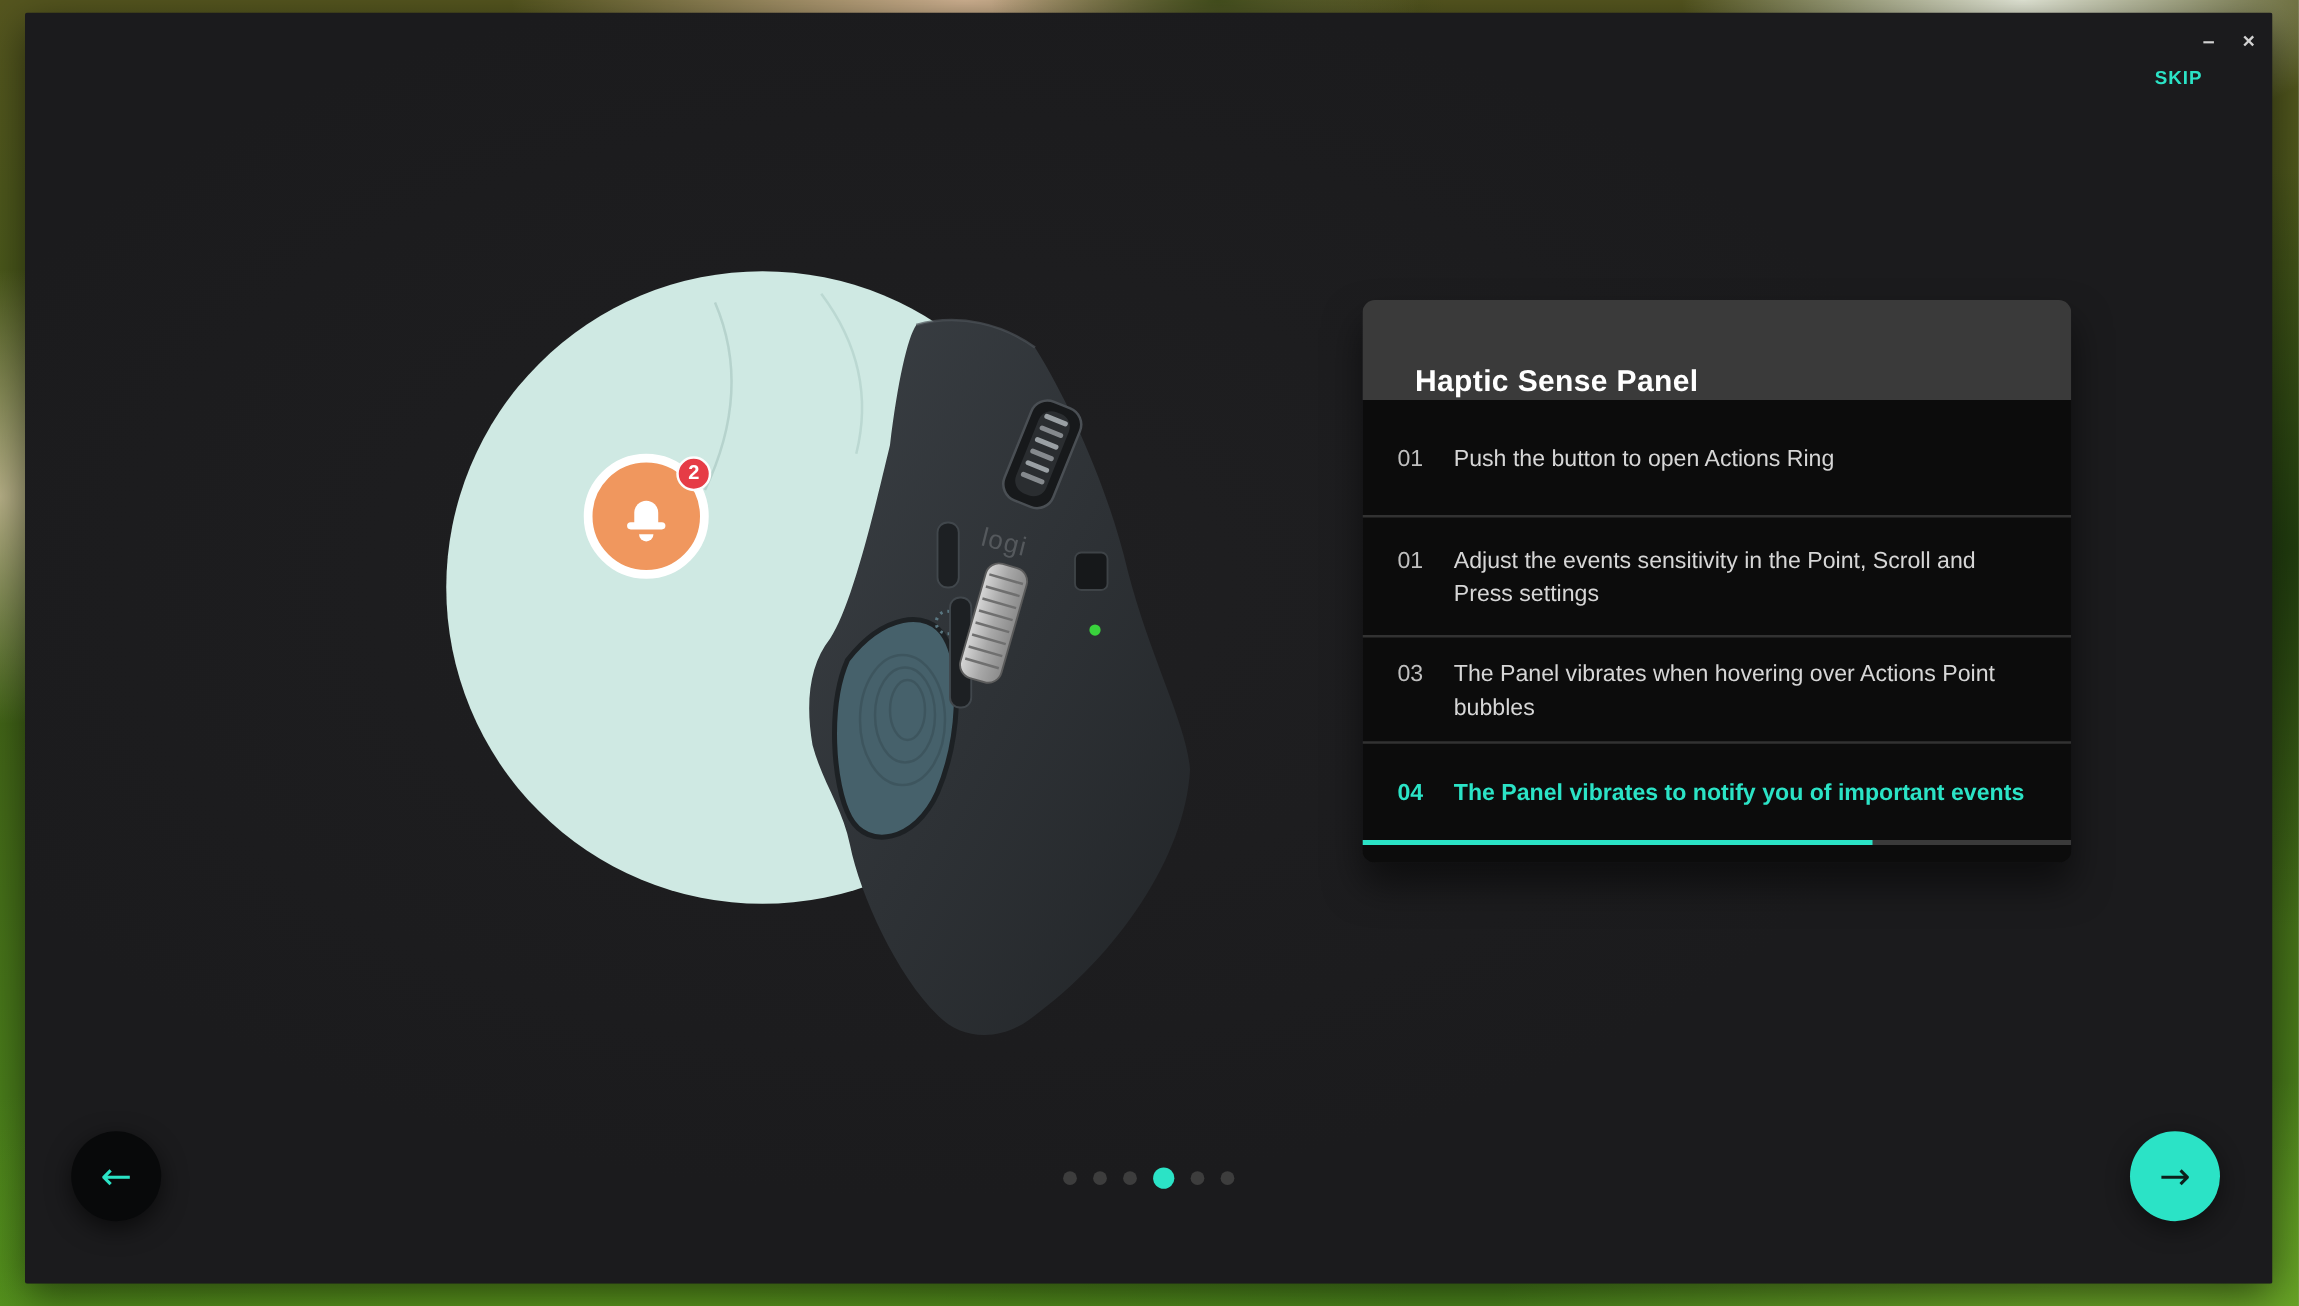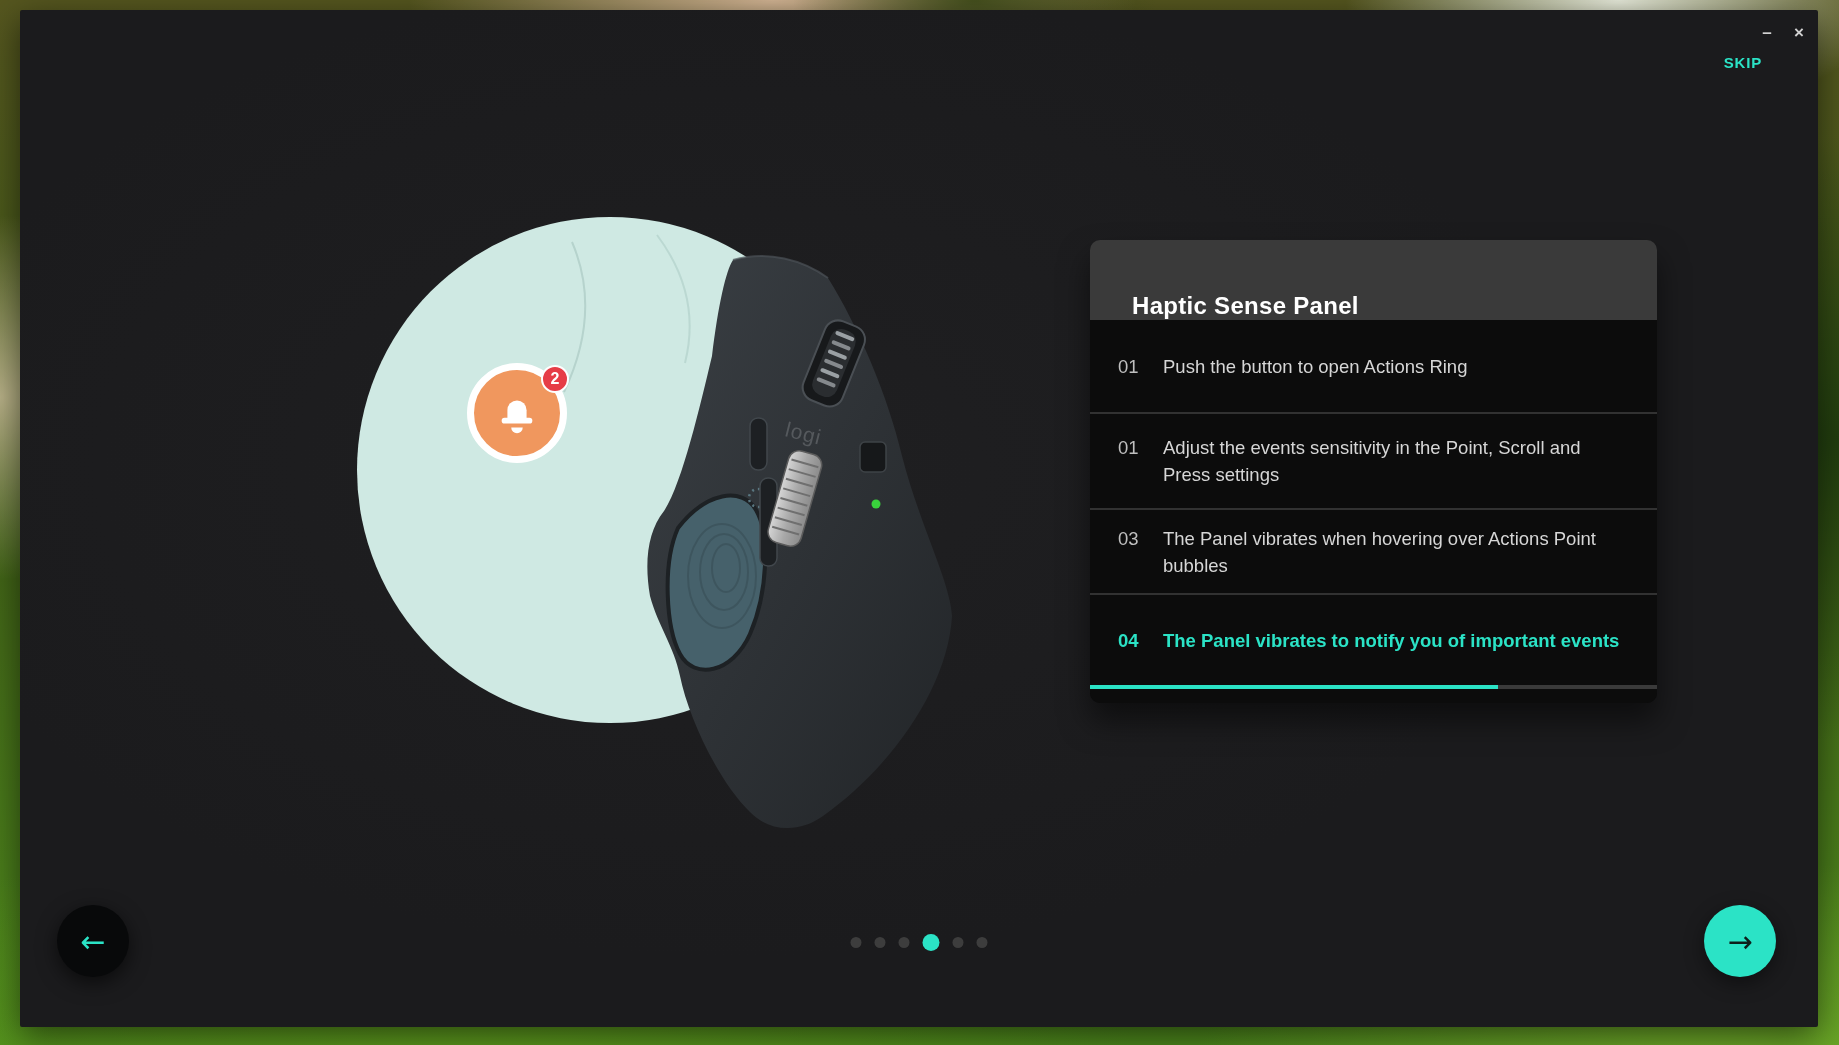--- a/index.html
+++ b/index.html
@@ -71,21 +71,21 @@
   .card-title { color:#ffffff; font-size:24px; font-weight:700; letter-spacing:.3px; }
   .card-body { background:#0c0c0c; }
   .step-row {
     display:flex; align-items:center;
     padding:0 35px 0 28px;
   }
   .step-row + .step-row { border-top:2px solid #323232; }
   .row-inner { display:flex; align-items:flex-start; gap:20px; }
   .step-num  { color:#bfbfbf; font-size:18.5px; line-height:27px; min-width:25px; }
   .step-text { color:#d6d6d6; font-size:18.5px; line-height:27px; max-width:462px; }
-  .h1 { height:92px; } .h2 { height:96px; } .h3 { height:85px; } .h4 { height:92px; }
+  .h1 { height:92px; } .h2 { height:96px; } .h3 { height:85px; } .h4 { height:79px; }
   .step-row.active .step-num, .step-row.active .step-text { color:#2be3c6; font-weight:700; }
   .progress-track { height:4px; background:#3a3a3a; }
   .progress-fill  { height:100%; background:#2be3c6; }
   .card-footer { height:14px; background:#0c0c0c; }
 
   
   .pagination {
     position:absolute; left:50%; top:924px; transform:translateX(-50%);
     display:flex; align-items:center; gap:13px;
   }

